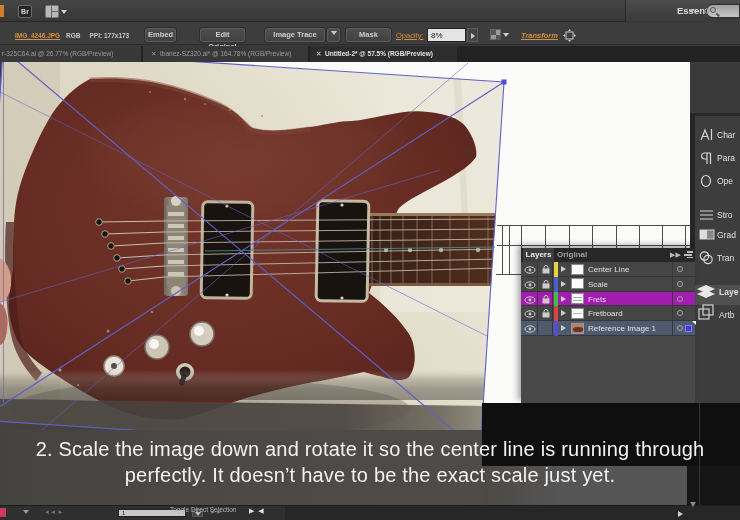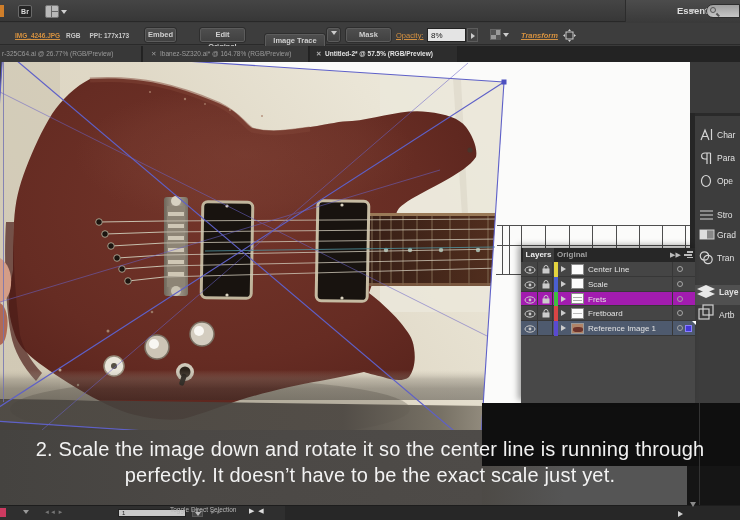--- a/index.html
+++ b/index.html
@@ -279,21 +279,21 @@
 <div class="abs" style="left:706px;top:4px;width:34px;height:14px;background:linear-gradient(#9f9f9f,#c6c6c6);border:1px solid #2e2e2e;border-radius:7px 0 0 7px;">
   <div class="abs" style="left:3px;top:2px;width:6px;height:6px;border:1.5px solid #555;border-radius:50%;"></div>
   <div class="abs" style="left:9px;top:9px;width:4px;height:1.5px;background:#555;transform:rotate(45deg);"></div>
 </div>
 
 <div class="abs" style="left:0;top:23px;width:740px;height:22px;background:#3d3d3d;border-bottom:1px solid #2a2a2a;"></div>
 <div class="abs orange" style="left:15px;top:32px;font-size:6.5px;font-weight:bold;text-decoration:underline;">IMG_4246.JPG</div>
 <div class="abs" style="left:66px;top:32px;color:#c9c9c9;font-size:6.5px;font-weight:bold;">RGB&nbsp;&nbsp;&nbsp;&nbsp;&nbsp;PPI: 177x173</div>
 <div class="btn" style="left:145px;top:28px;width:31px;">Embed</div>
 <div class="btn" style="left:200px;top:28px;width:45px;">Edit Original</div>
-<div class="btn" style="left:265px;top:28px;width:60px;margin-top:6px;">Image Trace</div>
+<div class="btn" style="left:265px;top:28px;width:60px;">Image Trace</div>
 <div class="btn" style="left:327px;top:28px;width:13px;"><span style="display:inline-block;width:0;height:0;border-left:3px solid transparent;border-right:3px solid transparent;border-top:4px solid #ccc;vertical-align:2px;"></span></div>
 <div class="btn" style="left:346px;top:28px;width:45px;">Mask</div>
 <div class="abs orange" style="left:396px;top:31px;font-size:7.5px;font-weight:normal;text-decoration:underline;">Opacity:</div>
 <div class="abs" style="left:427px;top:28px;width:39px;height:14px;background:#e4e4e4;border:1px solid #222;color:#1a1a1a;font-size:8px;line-height:13px;padding-left:3px;">8%</div>
 <div class="abs" style="left:467px;top:28px;width:11px;height:14px;background:#444;border:1px solid #5c5c5c;">
   <div class="abs" style="left:3px;top:4px;width:0;height:0;border-top:3px solid transparent;border-bottom:3px solid transparent;border-left:4px solid #ccc;"></div>
 </div>
 <div class="abs" style="left:490px;top:29px;width:11px;height:11px;background:#9a9a9a;border:1px solid #666;">
   <div class="abs" style="left:0;top:0;width:5px;height:5px;background:#555;"></div>
   <div class="abs" style="left:5px;top:5px;width:5px;height:5px;background:#555;"></div>

